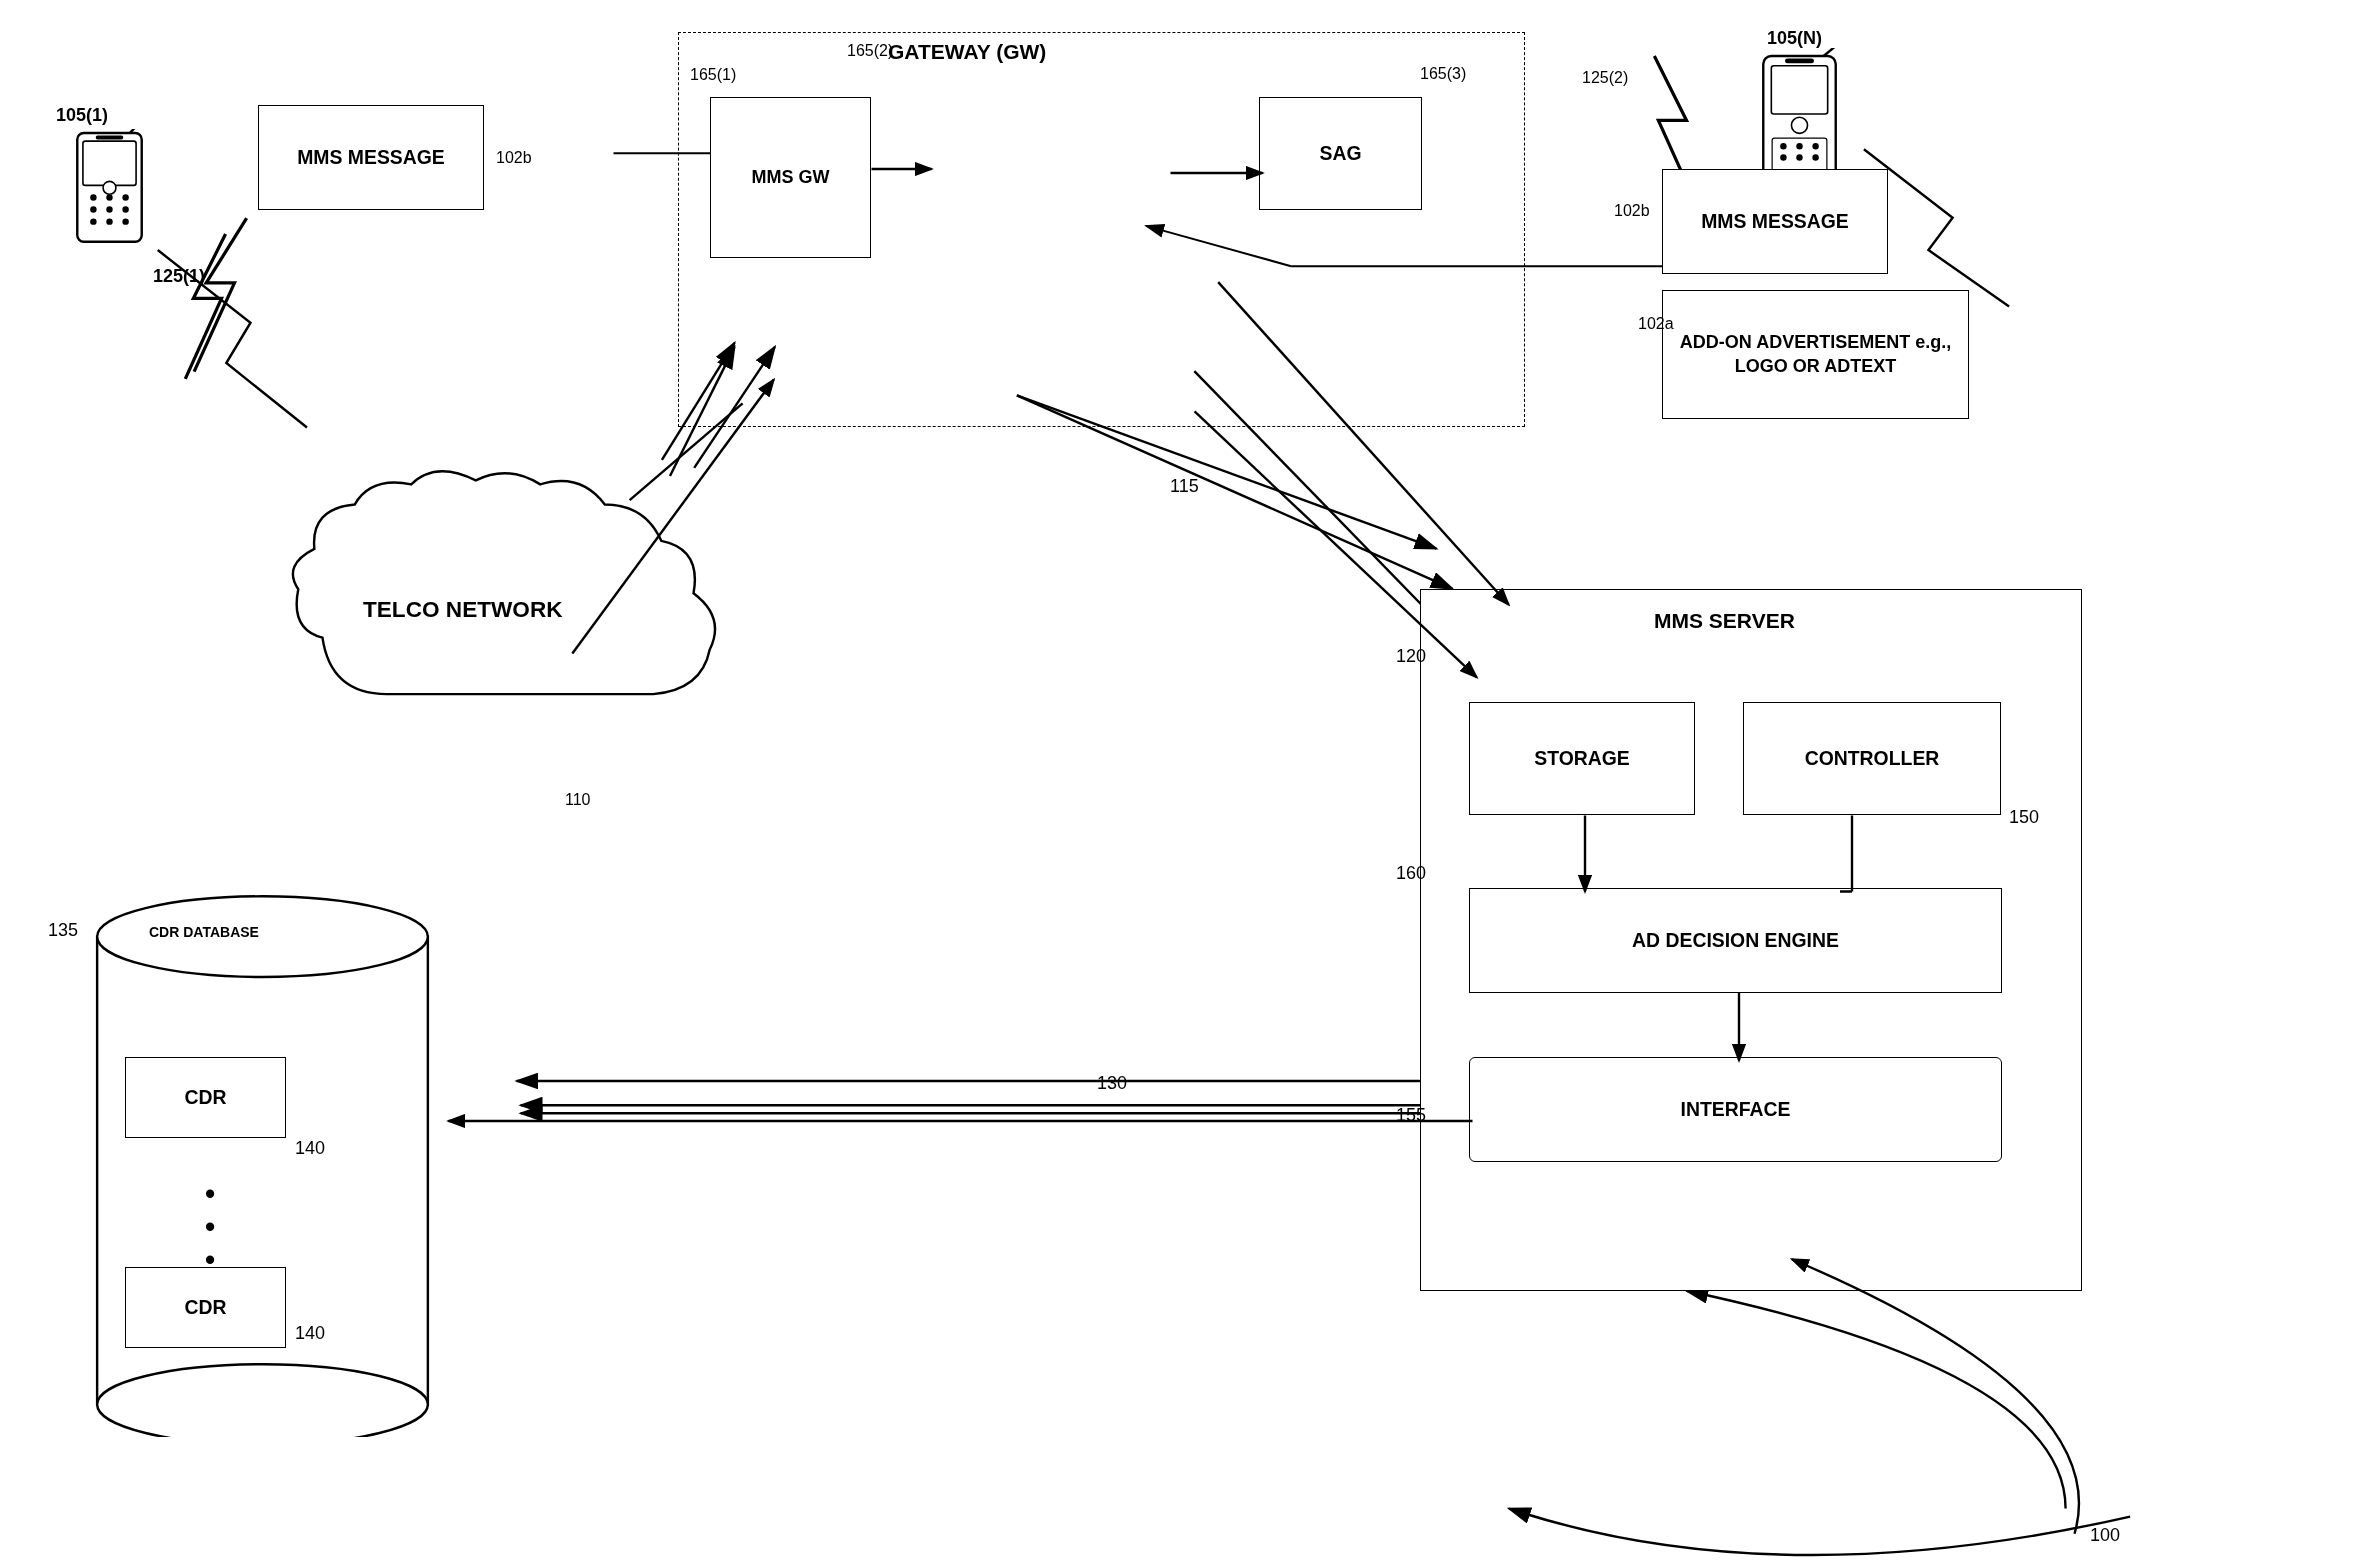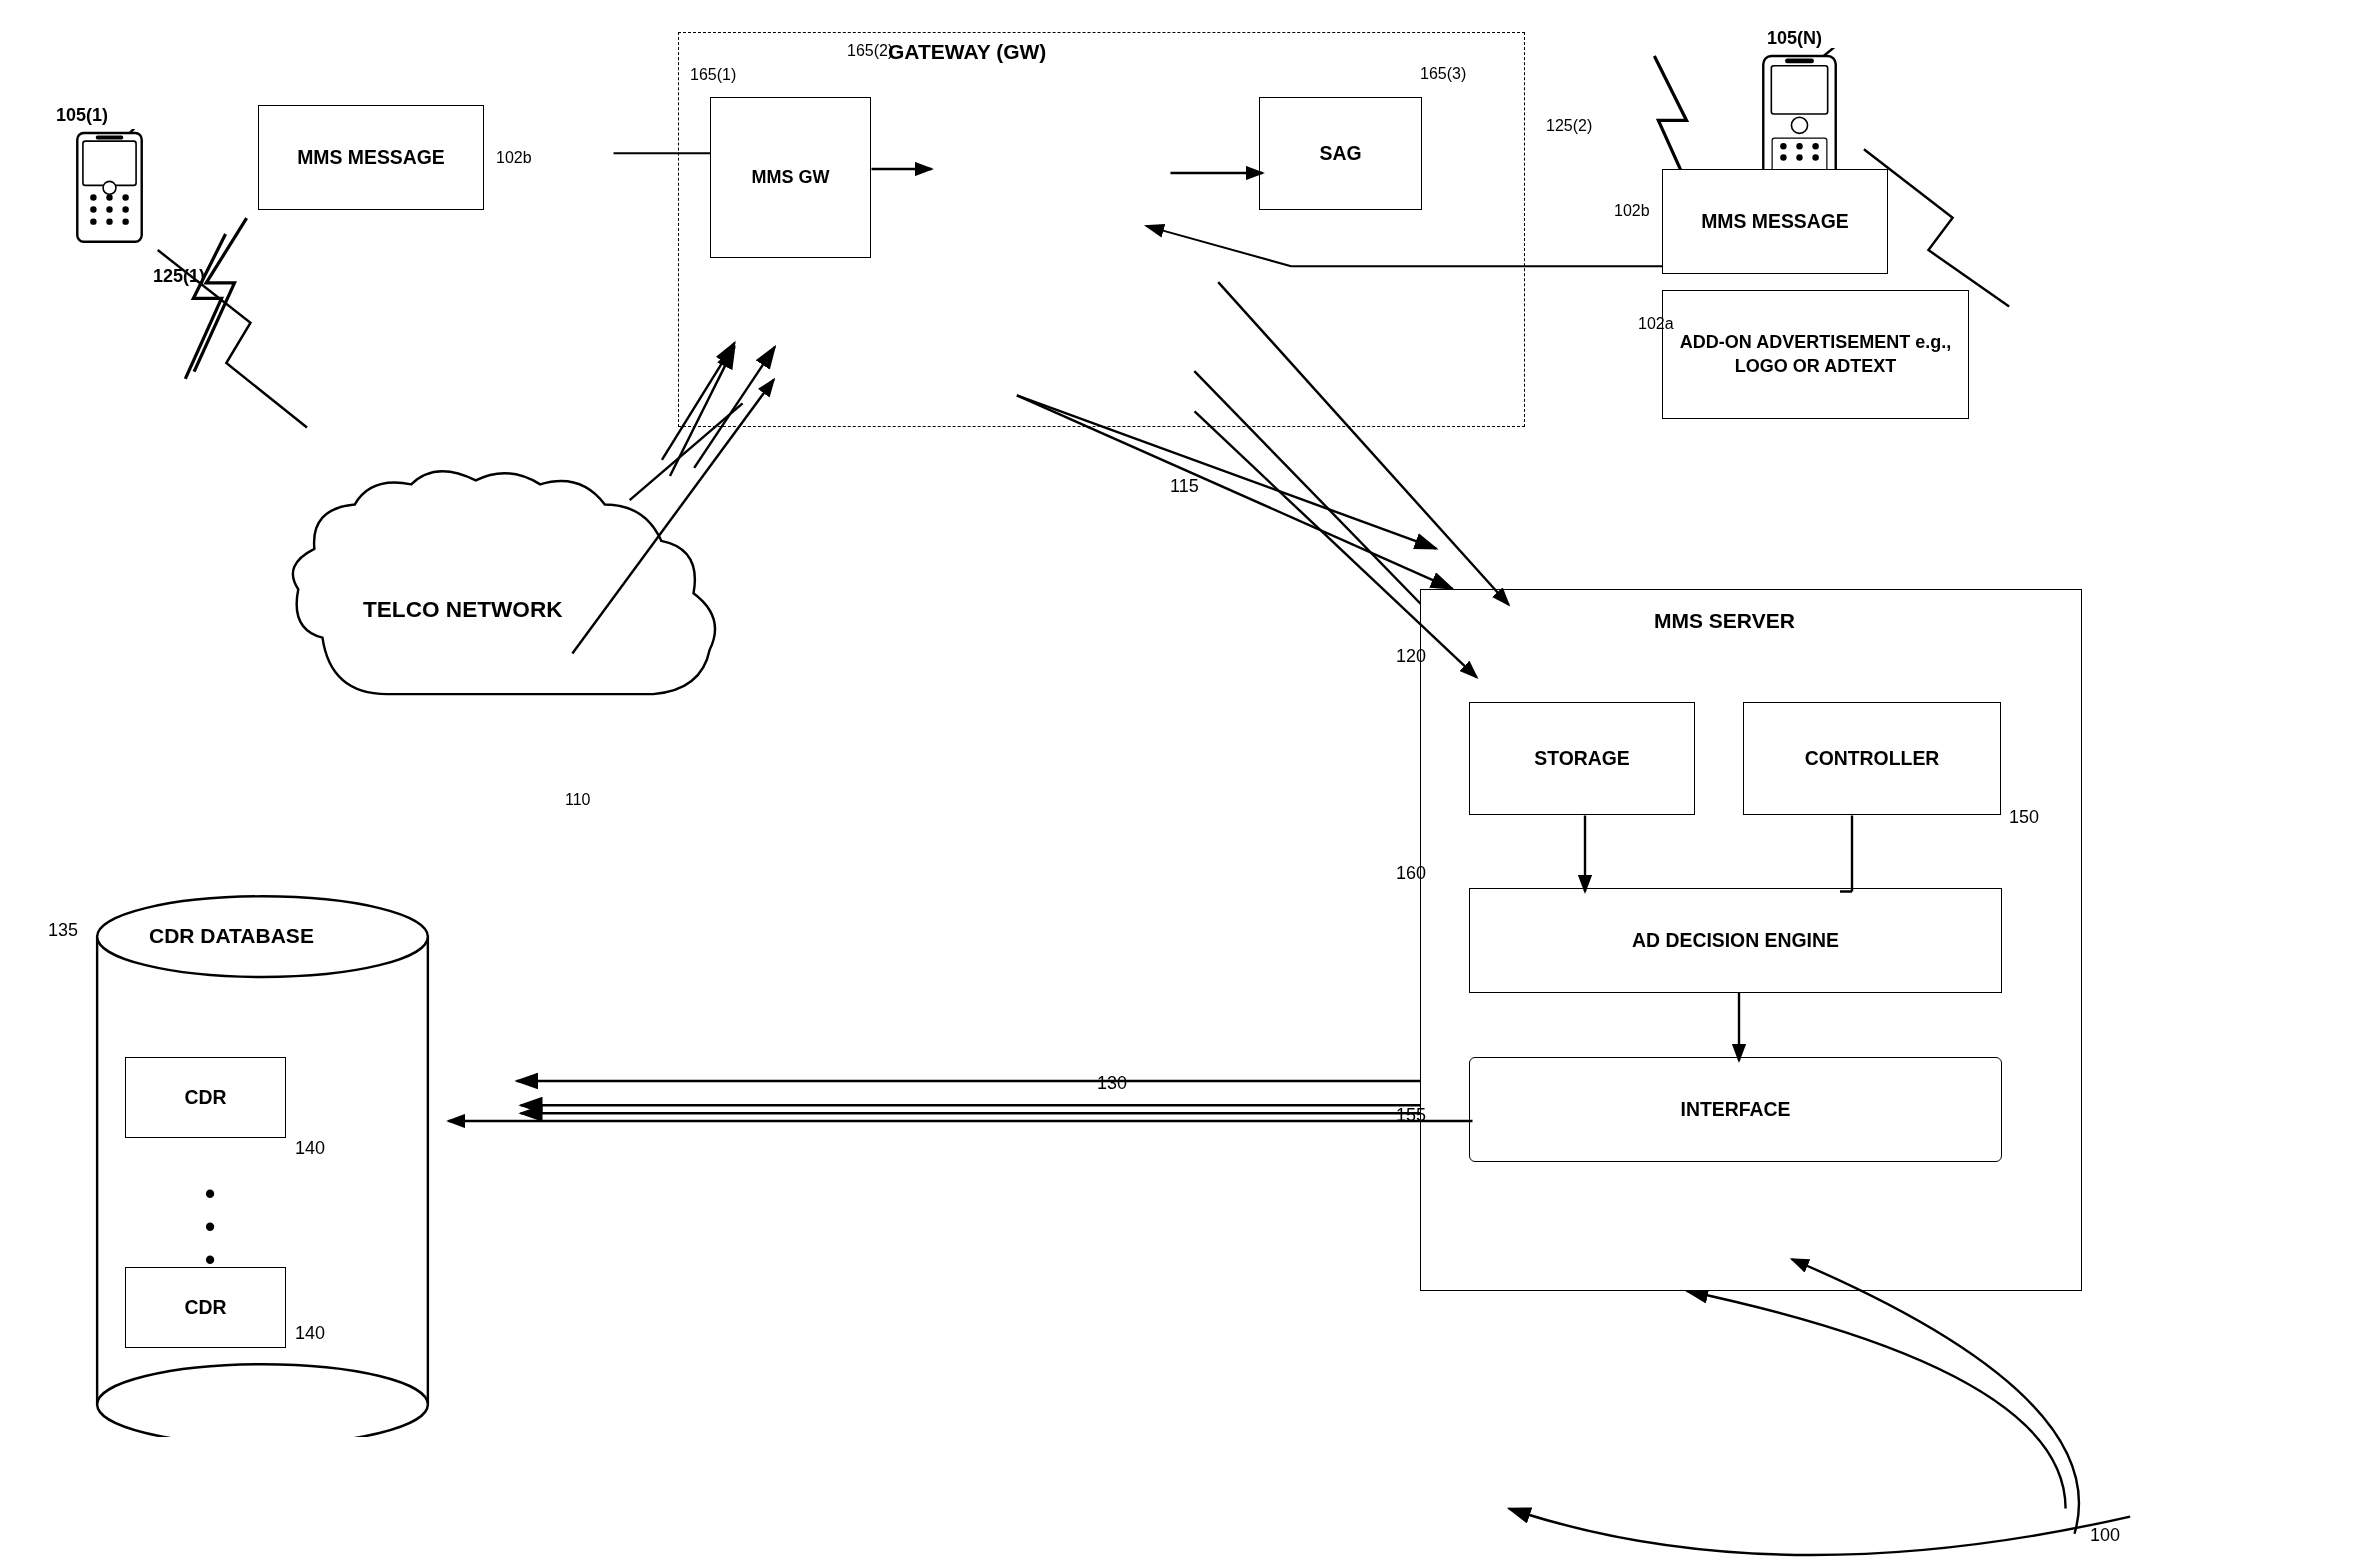--- a/index.html
+++ b/index.html
@@ -182,21 +182,21 @@
     </defs>
     <line x1="5" y1="30" x2="120" y2="30" stroke="black" stroke-width="3" marker-end="url(#ah2)"></line>
   </svg>
 
   <div class="arrow-label" style="left:690px; top:66px;">165(1)</div>
 
   <div class="arrow-label" style="left:847px; top:42px;">165(2)</div>
 
   <div class="arrow-label" style="left:1420px; top:42px;margin-top:23px;">165(3)</div>
 
-  <div class="arrow-label" style="left:1546px; top:69px;margin-top:48px;">125(2)</div>
+  <div class="arrow-label" style="left:1582px; top:69px;">125(2)</div>
 
   <svg style="position:absolute; left:1630px; top:48px;" width="97" height="161" viewBox="0 0 120 200">
     <polyline points="30,10 70,90 35,90 80,190" stroke="black" stroke-width="4" fill="none"></polyline>
   </svg>
 
   <div style="position:absolute; left:1751px; top:48px; width:97px; height:161px;">
     <svg width="97" height="161" viewBox="0 0 120 200">
       <rect x="15" y="10" width="90" height="155" rx="10" fill="white" stroke="black" stroke-width="3"></rect>
       <rect x="25" y="22" width="70" height="60" rx="3" fill="white" stroke="black" stroke-width="2"></rect>
       <line x1="90" y1="10" x2="108" y2="-5" stroke="black" stroke-width="3"></line>
@@ -318,21 +318,21 @@
     <svg width="363" height="549" viewBox="0 0 450 680">
 
       <rect x="20" y="60" width="410" height="580" fill="white" stroke="black" stroke-width="3"></rect>
 
       <ellipse cx="225" cy="60" rx="205" ry="50" fill="white" stroke="black" stroke-width="3"></ellipse>
 
       <ellipse cx="225" cy="640" rx="205" ry="50" fill="white" stroke="black" stroke-width="3"></ellipse>
     </svg>
   </div>
 
-  <div class="label" style="left:149px; top:924px; font-size:21px;">CDR
+  <div class="label" style="left:149px; top:924px; font-size:14px;">CDR
 DATABASE</div>
 
   <div class="arrow-label" style="left:48px; top:920px; font-size:18px;">135</div>
 
   <div class="box" style="left:125px; top:1057px; width:161px; height:81px; font-size:19.4px;">
     <span>CDR</span>
   </div>
 
   <div style="position:absolute; left:198px; top:1178px; font-size:29px; font-weight:bold; text-align:center; width:24px;">
     <div>•</div>

